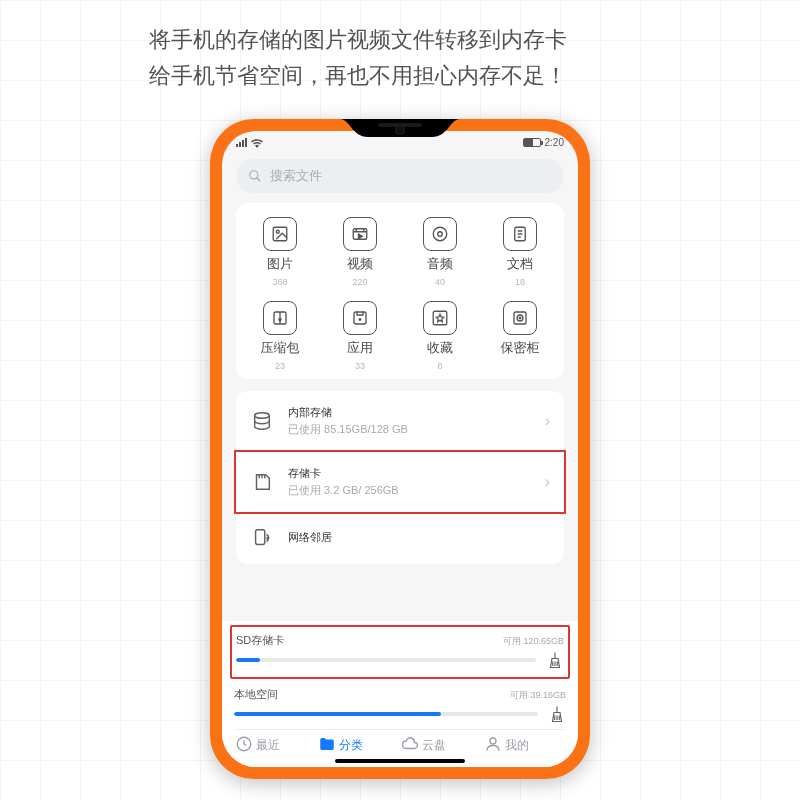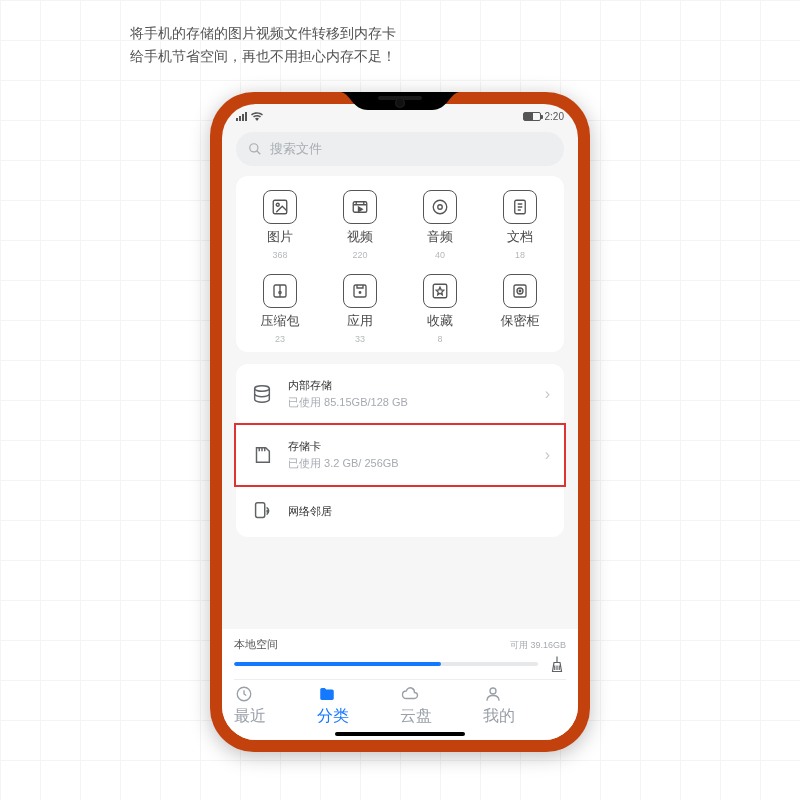--- a/index.html
+++ b/index.html
@@ -1,20 +1,20 @@
 <!DOCTYPE html>
 <html><head>
 <meta charset="utf-8">
 <style>
 * { margin: 0; padding: 0; box-sizing: border-box; font-family: -apple-system, "PingFang SC", "Microsoft YaHei", sans-serif; }
 body { width: 800px; height: 800px; background: #fff; position: relative; }
 .grid-bg { position: absolute; inset: 0; background-image: linear-gradient(#eee 1px, transparent 1px), linear-gradient(90deg, #eee 1px, transparent 1px); background-size: 40px 40px; background-position: 0 0; opacity: 0.6; }
-.headline { position: relative; padding: 22px 60px 0 130px; font-size: 14px; color: #535353; line-height: 1.65; }
+.headline { position: relative; padding: 22px 60px 0 130px; font-size: 22px; color: #535353; line-height: 1.65; margin-left: 19px; }
 .phone-wrap { position: relative; width: 380px; margin: 24px auto 0; }
-.phone { width: 380px; height: 660px; background: #c2410c; border-radius: 44px; padding: 12px; position: relative; box-shadow: 0 4px 20px rgba(0,0,0,.25); }
+.phone { width: 380px; height: 660px; background: #f97316; border-radius: 44px; padding: 12px; position: relative; box-shadow: 0 4px 20px rgba(0,0,0,.25); }
 .notch { position: absolute; top: 0; left: 50%; transform: translateX(-50%); width: 120px; height: 22px; z-index: 3; }
 .notch svg { display: block; }
 .camera { position: absolute; top: 6px; left: 50%; transform: translateX(-50%); width: 10px; height: 10px; background: #111; border-radius: 50%; box-shadow: inset 0 0 2px #333; z-index: 4; }
 .speaker { position: absolute; top: 5px; left: 50%; transform: translate(-50%,-1px); width: 44px; height: 4px; background: #1a1a1a; border-radius: 3px; z-index: 4; }
 .screen { width: 100%; height: 100%; background: #f6f6f6; border-radius: 34px; overflow: hidden; display: flex; flex-direction: column; position: relative; }
 .status-bar { height: 22px; display: flex; align-items: center; justify-content: space-between; padding: 2px 14px 0; font-size: 10px; color: #555; }
 .status-left { display: flex; align-items: center; gap: 4px; }
 .signal { display: inline-flex; align-items: flex-end; gap: 1px; }
 .signal span { width: 2px; background: #555; display: inline-block; }
 .signal span:nth-child(1){height:3px} .signal span:nth-child(2){height:5px} .signal span:nth-child(3){height:7px} .signal span:nth-child(4){height:9px}
@@ -42,21 +42,21 @@
 .bottom-panel { background: #fff; padding: 4px 12px 2px; }
 .usage-row { padding: 4px 0 6px; position: relative; }
 .usage-head { display: flex; justify-content: space-between; align-items: baseline; font-size: 11px; color: #555; }
 .usage-avail { font-size: 9px; color: #a6aab0; }
 .usage-bar-row { display: flex; align-items: center; gap: 10px; margin-top: 3px; }
 .usage-bar { flex: 1; height: 4px; background: #e6e8ea; border-radius: 2px; overflow: hidden; }
 .usage-fill { height: 100%; background: #1579ff; border-radius: 2px; }
 .brush-icon { width: 18px; height: 18px; color: #606366; flex-shrink: 0; }
 .red-box-bottom { border: 2px solid #d33; border-radius: 2px; padding: 2px 4px; margin: 0 -4px 4px; }
 .tabbar { display: flex; border-top: 1px solid #eee; padding: 4px 0 2px; }
-.tab { flex: 1; display: flex; flex-direction: column; align-items: flex-start; gap: 2px; font-size: 16px; color: #9aa0a8; }
+.tab { flex: 1; display: flex; flex-direction: row; align-items: flex-end; gap: 2px; font-size: 12px; color: #9aa0a8; }
 .tab.active { color: #1579ff; }
 .tab-icon { width: 20px; height: 20px; display: flex; align-items: center; justify-content: center; }
 .home-ind { width: 130px; height: 4px; background: #000; border-radius: 3px; margin: 3px auto 2px; }
 </style>
 </head>
 <body>
 
 <div class="grid-bg"></div>
 
 <div class="headline">
@@ -235,20 +235,36 @@
             </div>
           <div class="store-text">
             <div class="store-title">网络邻居</div>
           </div>
         </div>
       </div>
 
       <div class="spacer"></div>
 
       <div class="bottom-panel">
+        <div class="red-box-bottom">
+          <div class="usage-row">
+            <div class="usage-head">
+              <span>SD存储卡</span>
+              <span class="usage-avail">可用 120.65GB</span>
+            </div>
+            <div class="usage-bar-row">
+              <div class="usage-bar">
+                  <div class="usage-fill" style="width: 8%;"></div>
+                </div>
+              <div class="brush-icon"><svg width="18" height="18" viewBox="0 0 24 24" fill="none" stroke="currentColor" stroke-width="1.6">
+                    <path d="M12 2 V10 M8 10 H16 L18 22 H6 Z M9 14 V20 M12 14 V20 M15 14 V20"></path>
+                  </svg></div>
+            </div>
+          </div>
+        </div>
         <div class="usage-row">
           <div class="usage-head">
             <span>本地空间</span>
             <span class="usage-avail">可用 39.16GB</span>
           </div>
           <div class="usage-bar-row">
             <div class="usage-bar">
                 <div class="usage-fill" style="width: 68%;"></div>
               </div>
             <div class="brush-icon"><svg width="18" height="18" viewBox="0 0 24 24" fill="none" stroke="currentColor" stroke-width="1.6">

